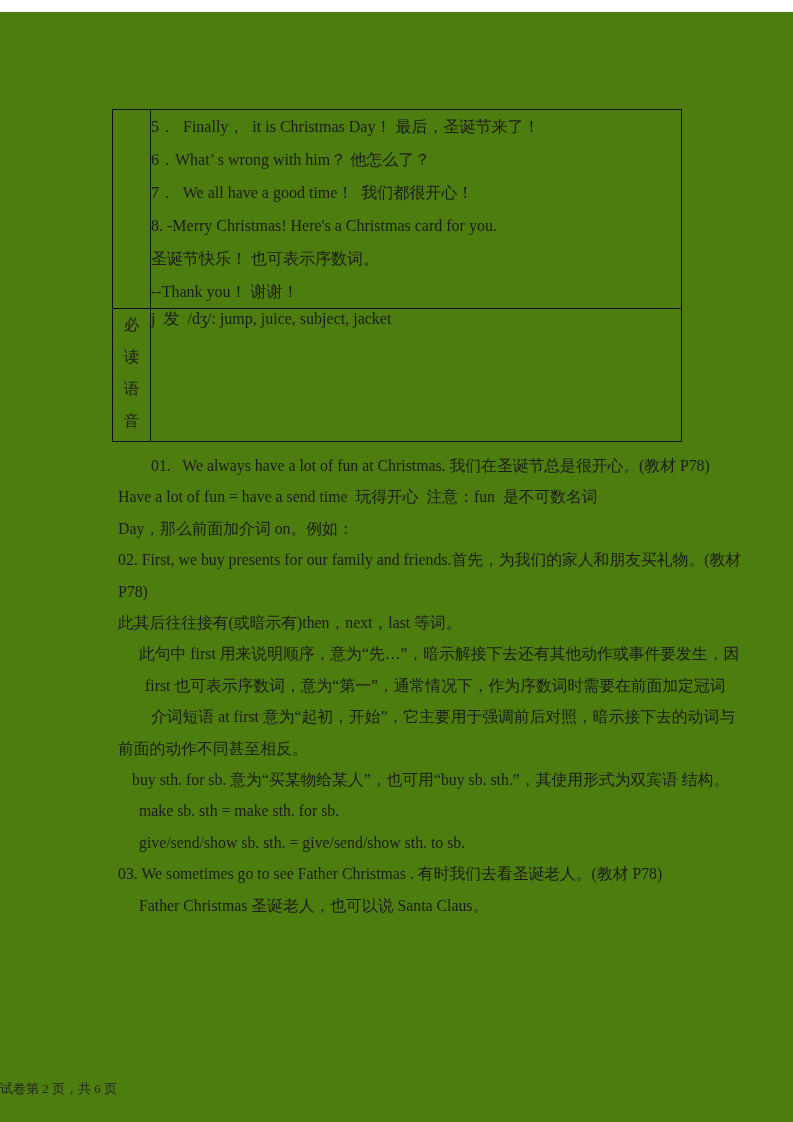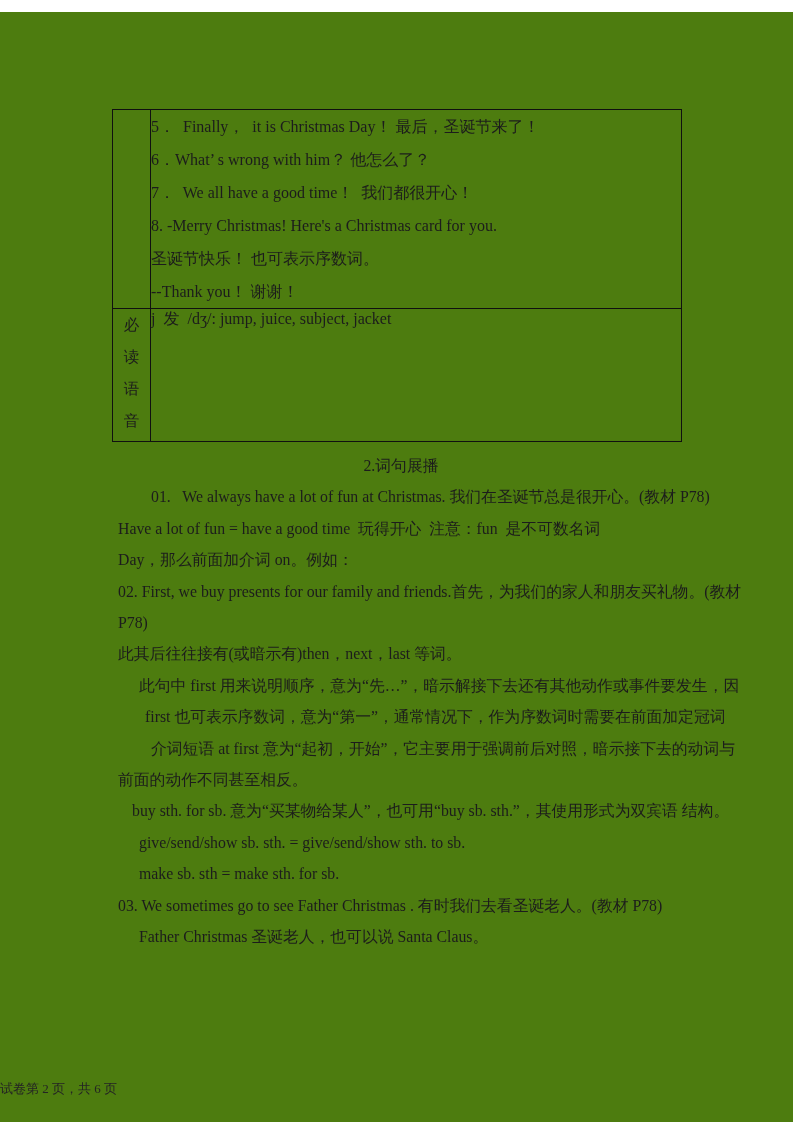--- a/index.html
+++ b/index.html
@@ -90,33 +90,32 @@
         <div class="vchar">音</div>
       </td>
       <td class="cell-pron">
         <div class="pron-line">j  发  /dʒ/: jump, juice, subject, jacket</div>
       </td>
     </tr>
   </tbody>
     </table>
 
   <div class="bodytext">
-    <div class="heading">2.词句展播</div>
     <div class="bline i4">01.   We always have a lot of fun at Christmas. 我们在圣诞节总是很开心。(教材 P78)</div>
-    <div class="bline">Have a lot of fun = have a good time  玩得开心  注意：fun  是不可数名词</div>
+    <div class="bline">Have a lot of fun = have a send time  玩得开心  注意：fun  是不可数名词</div>
     <div class="bline">Day，那么前面加介词 on。例如：</div>
     <div class="bline">02. First, we buy presents for our family and friends.首先，为我们的家人和朋友买礼物。(教材</div>
     <div class="bline">P78)</div>
     <div class="bline">此其后往往接有(或暗示有)then，next，last 等词。</div>
     <div class="bline i2">此句中 first 用来说明顺序，意为“先…”，暗示解接下去还有其他动作或事件要发生，因</div>
     <div class="bline i3">first 也可表示序数词，意为“第一”，通常情况下，作为序数词时需要在前面加定冠词</div>
     <div class="bline i4">介词短语 at first 意为“起初，开始”，它主要用于强调前后对照，暗示接下去的动词与</div>
     <div class="bline">前面的动作不同甚至相反。</div>
     <div class="bline i1">buy sth. for sb. 意为“买某物给某人”，也可用“buy sb. sth.”，其使用形式为双宾语 结构。</div>
+    <div class="bline i2">make sb. sth = make sth. for sb.</div>
     <div class="bline i2">give/send/show sb. sth. = give/send/show sth. to sb.</div>
-    <div class="bline i2">make sb. sth = make sth. for sb.</div>
     <div class="bline">03. We sometimes go to see Father Christmas . 有时我们去看圣诞老人。(教材 P78)</div>
     <div class="bline i2">Father Christmas 圣诞老人，也可以说 Santa Claus。</div>
   </div>
 
   <div class="footer">试卷第 2 页，共 6 页</div>
 
 </div>
 
 </body></html>

